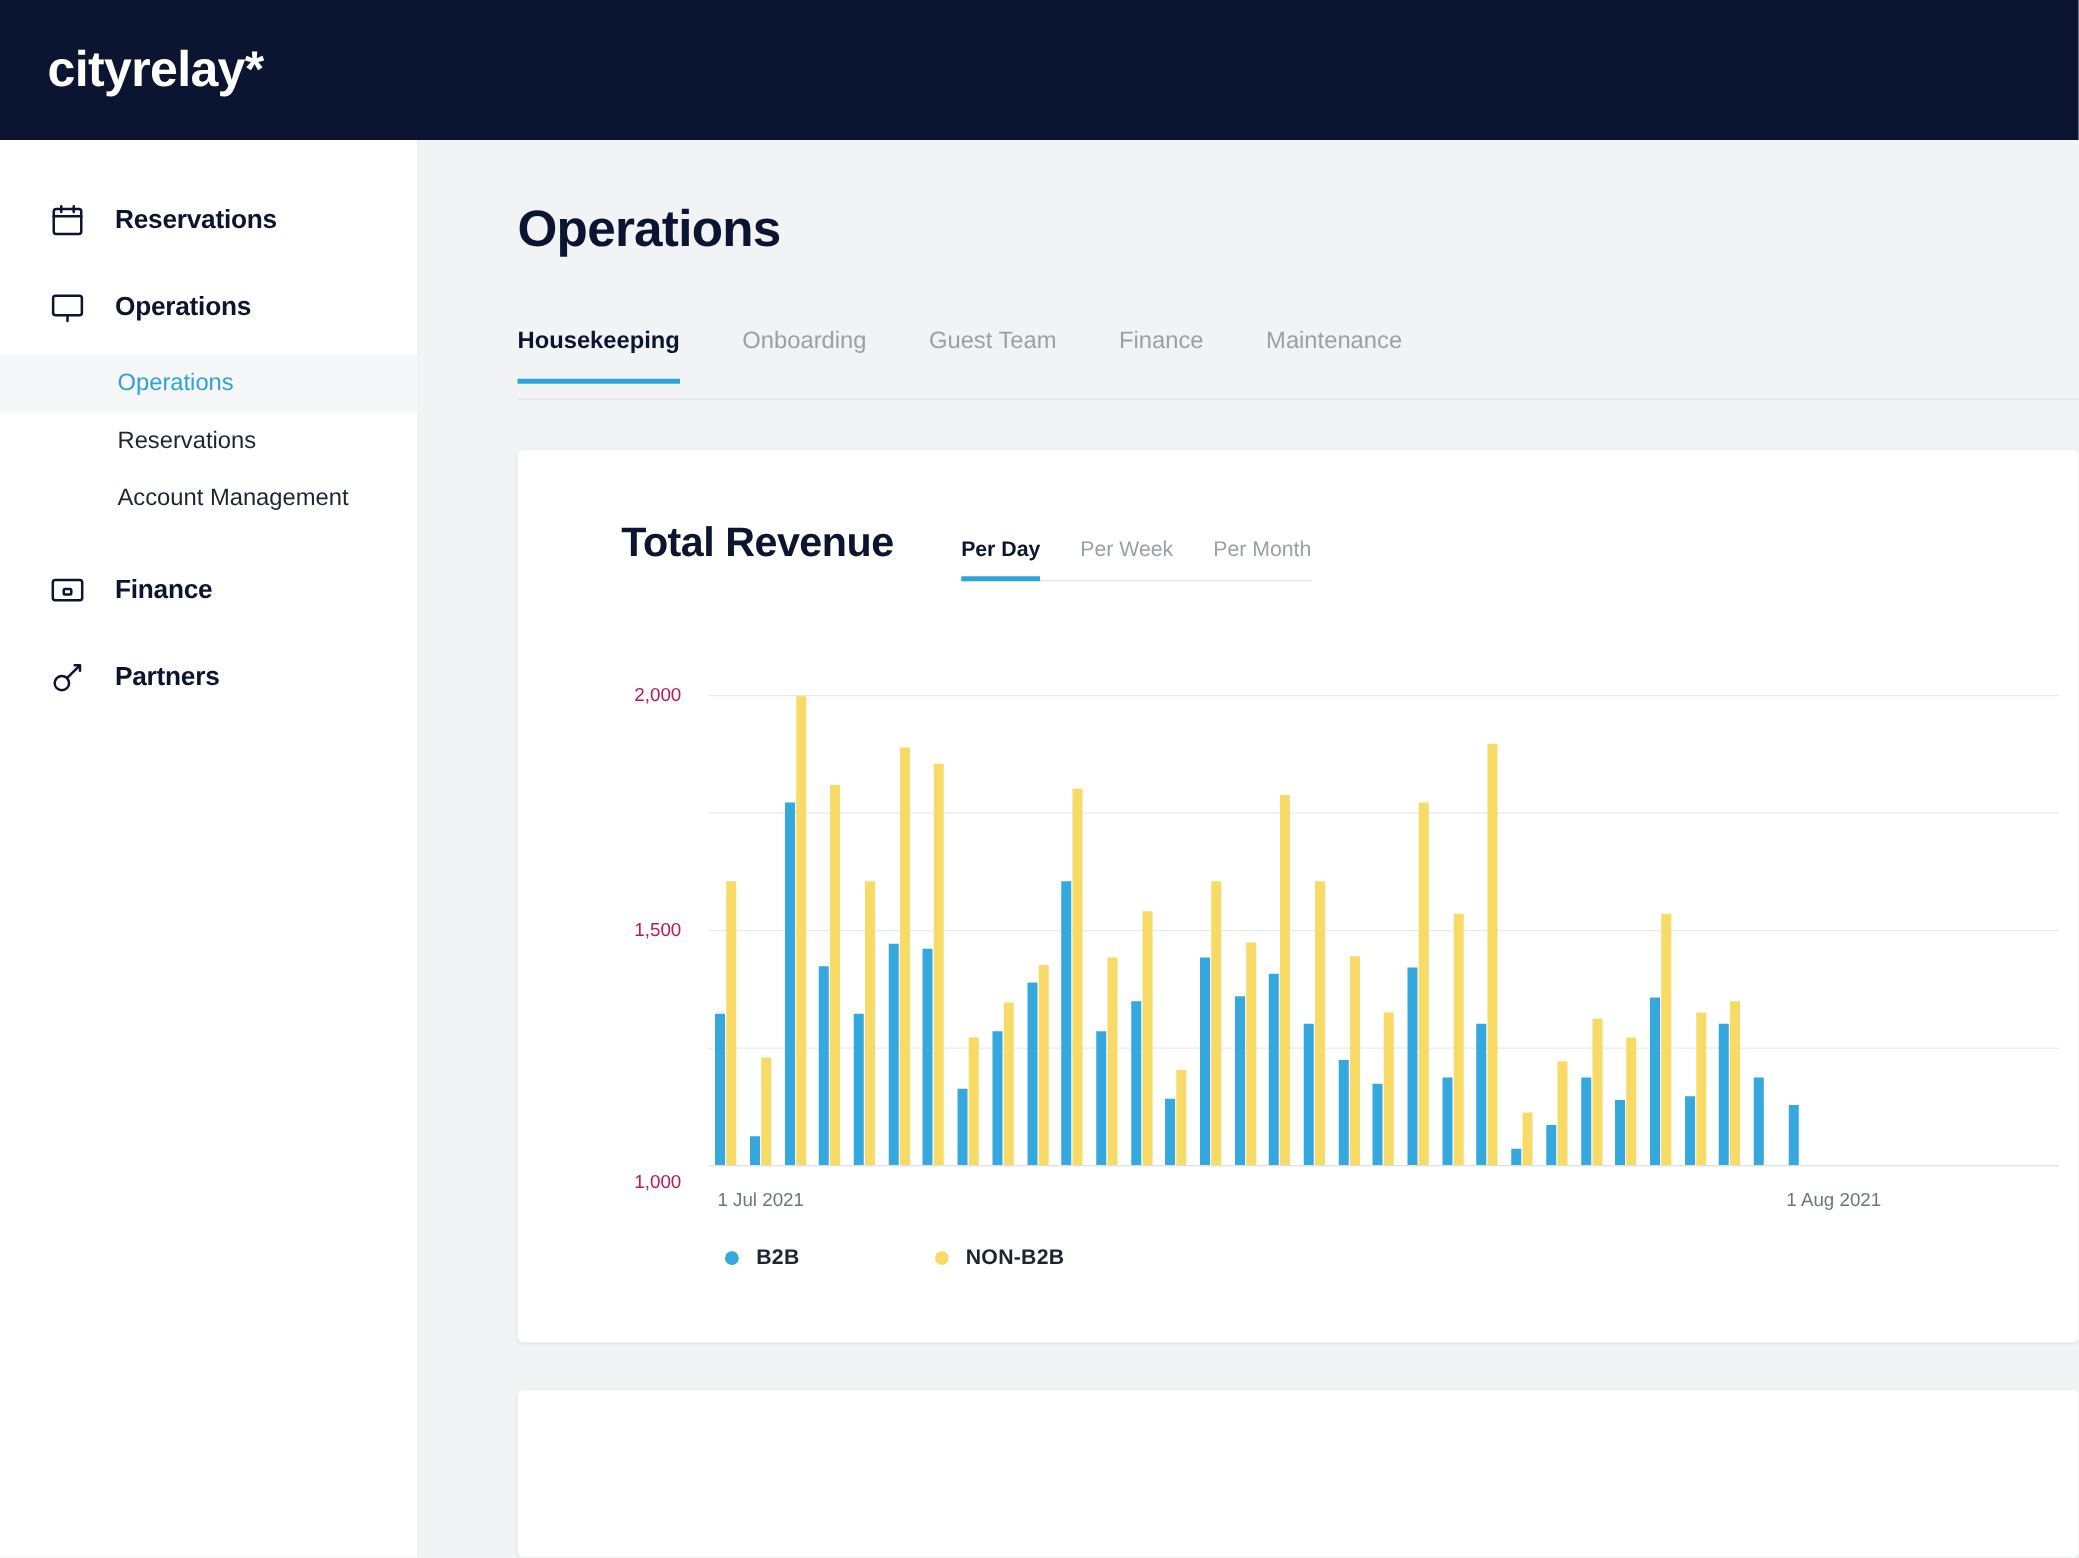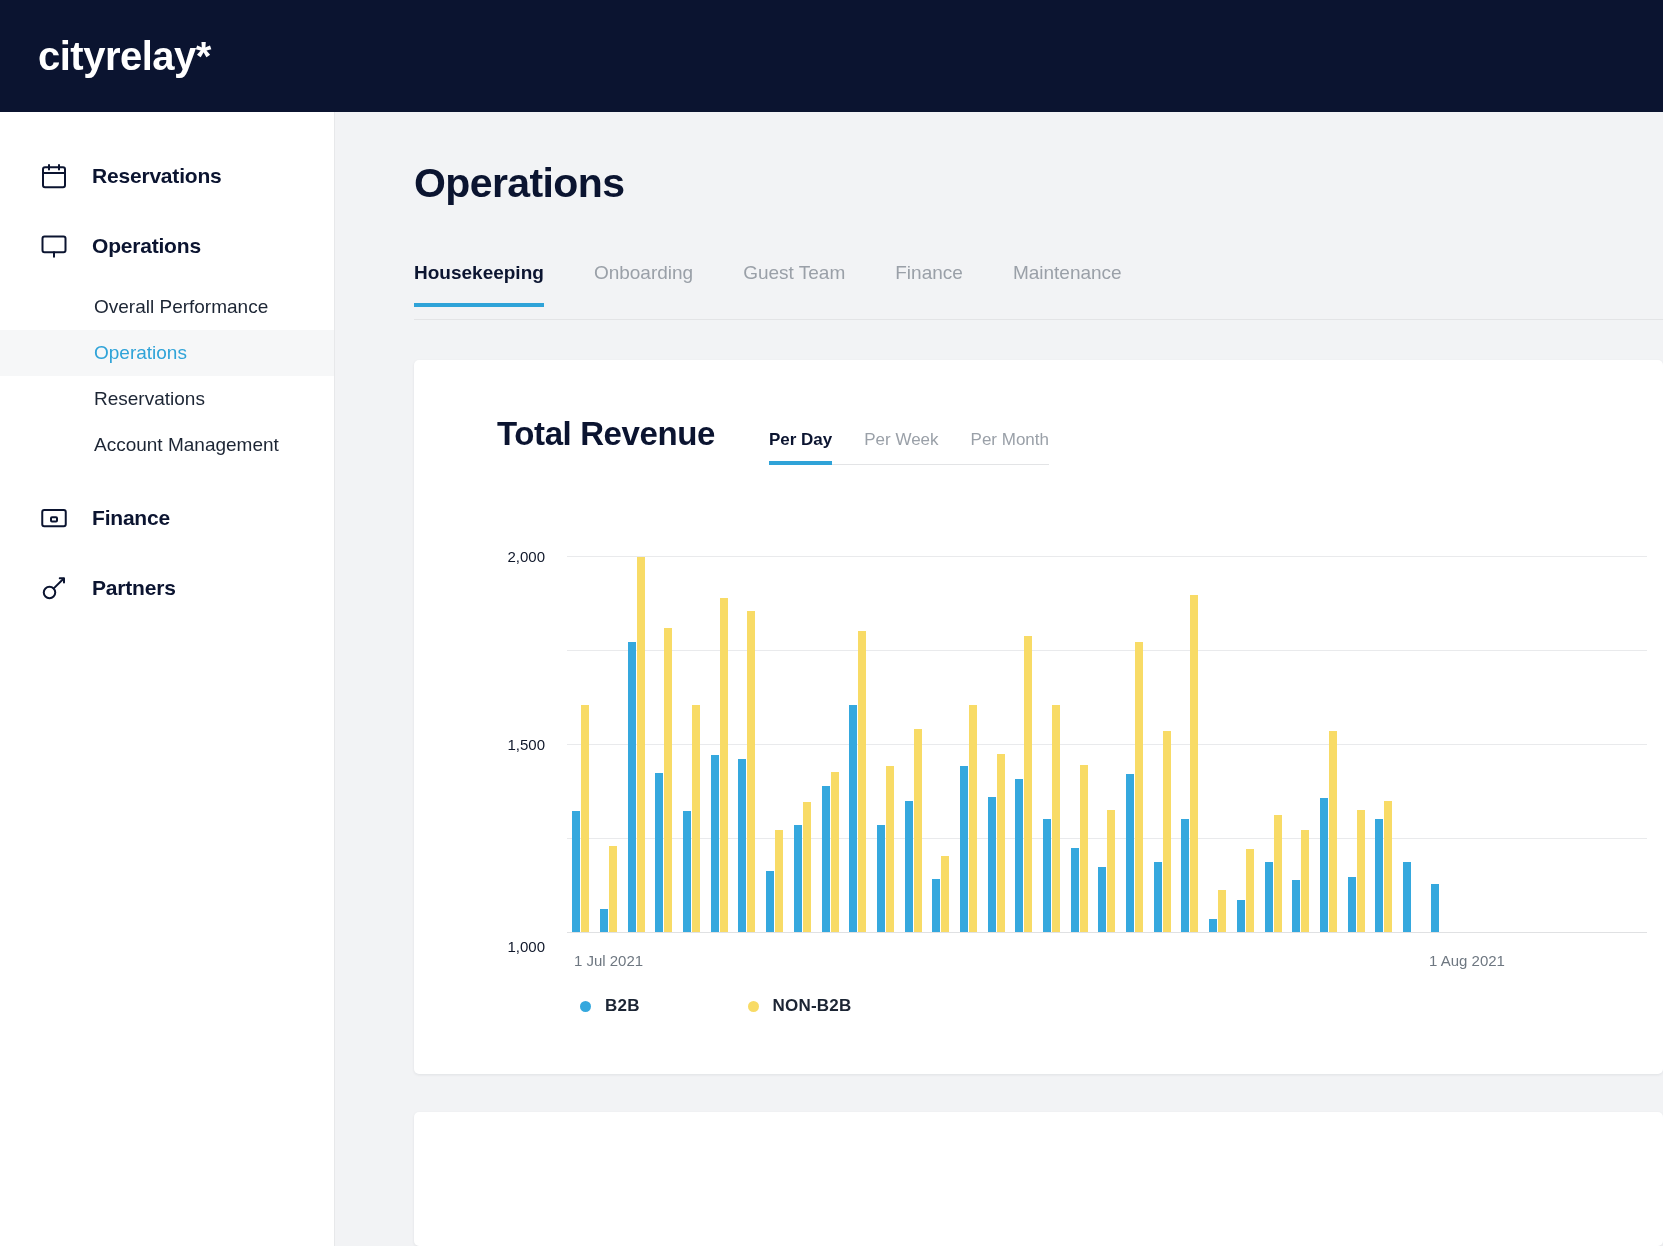--- a/index.html
+++ b/index.html
@@ -160,21 +160,21 @@
     position: absolute;
     left: 70px; top: 16px;
     width: 1080px; height: 376px;
   }
   .ytick {
     position: absolute;
     right: 100%;
     transform: translateY(-50%);
     padding-right: 22px;
     font-size: 15px;
-    color: #0f172a;
+    color: #be185d;
     white-space: nowrap;
   }
   .gridline {
     position: absolute; left: 0; width: 100%;
     height: 1px; background: #e9eaec;
   }
   .bars {
     position: absolute; left: 0; top: 0;
     width: 100%; height: 376px;
     display: flex;
@@ -243,23 +243,20 @@
         <svg width="30" height="30" viewBox="0 0 24 24" fill="none" stroke="#0b1430" stroke-width="1.6" stroke-linecap="round" stroke-linejoin="round">
           <rect x="2.8" y="4.4" width="18.4" height="12.6" rx="1.6"></rect>
           <path d="M12 17v3.6"></path>
         </svg>
       </span>
       <span class="lbl">Operations</span>
     </div>
 
 
     <div class="subnav">
-      <div class="sub-item">
-        <span>Overall Performance</span>
-      </div>
       <div class="sub-item sel">
         <span>Operations</span>
       </div>
       <div class="sub-item">
         <span>Reservations</span>
       </div>
       <div class="sub-item">
         <span>Account Management</span>
       </div>
     </div>

